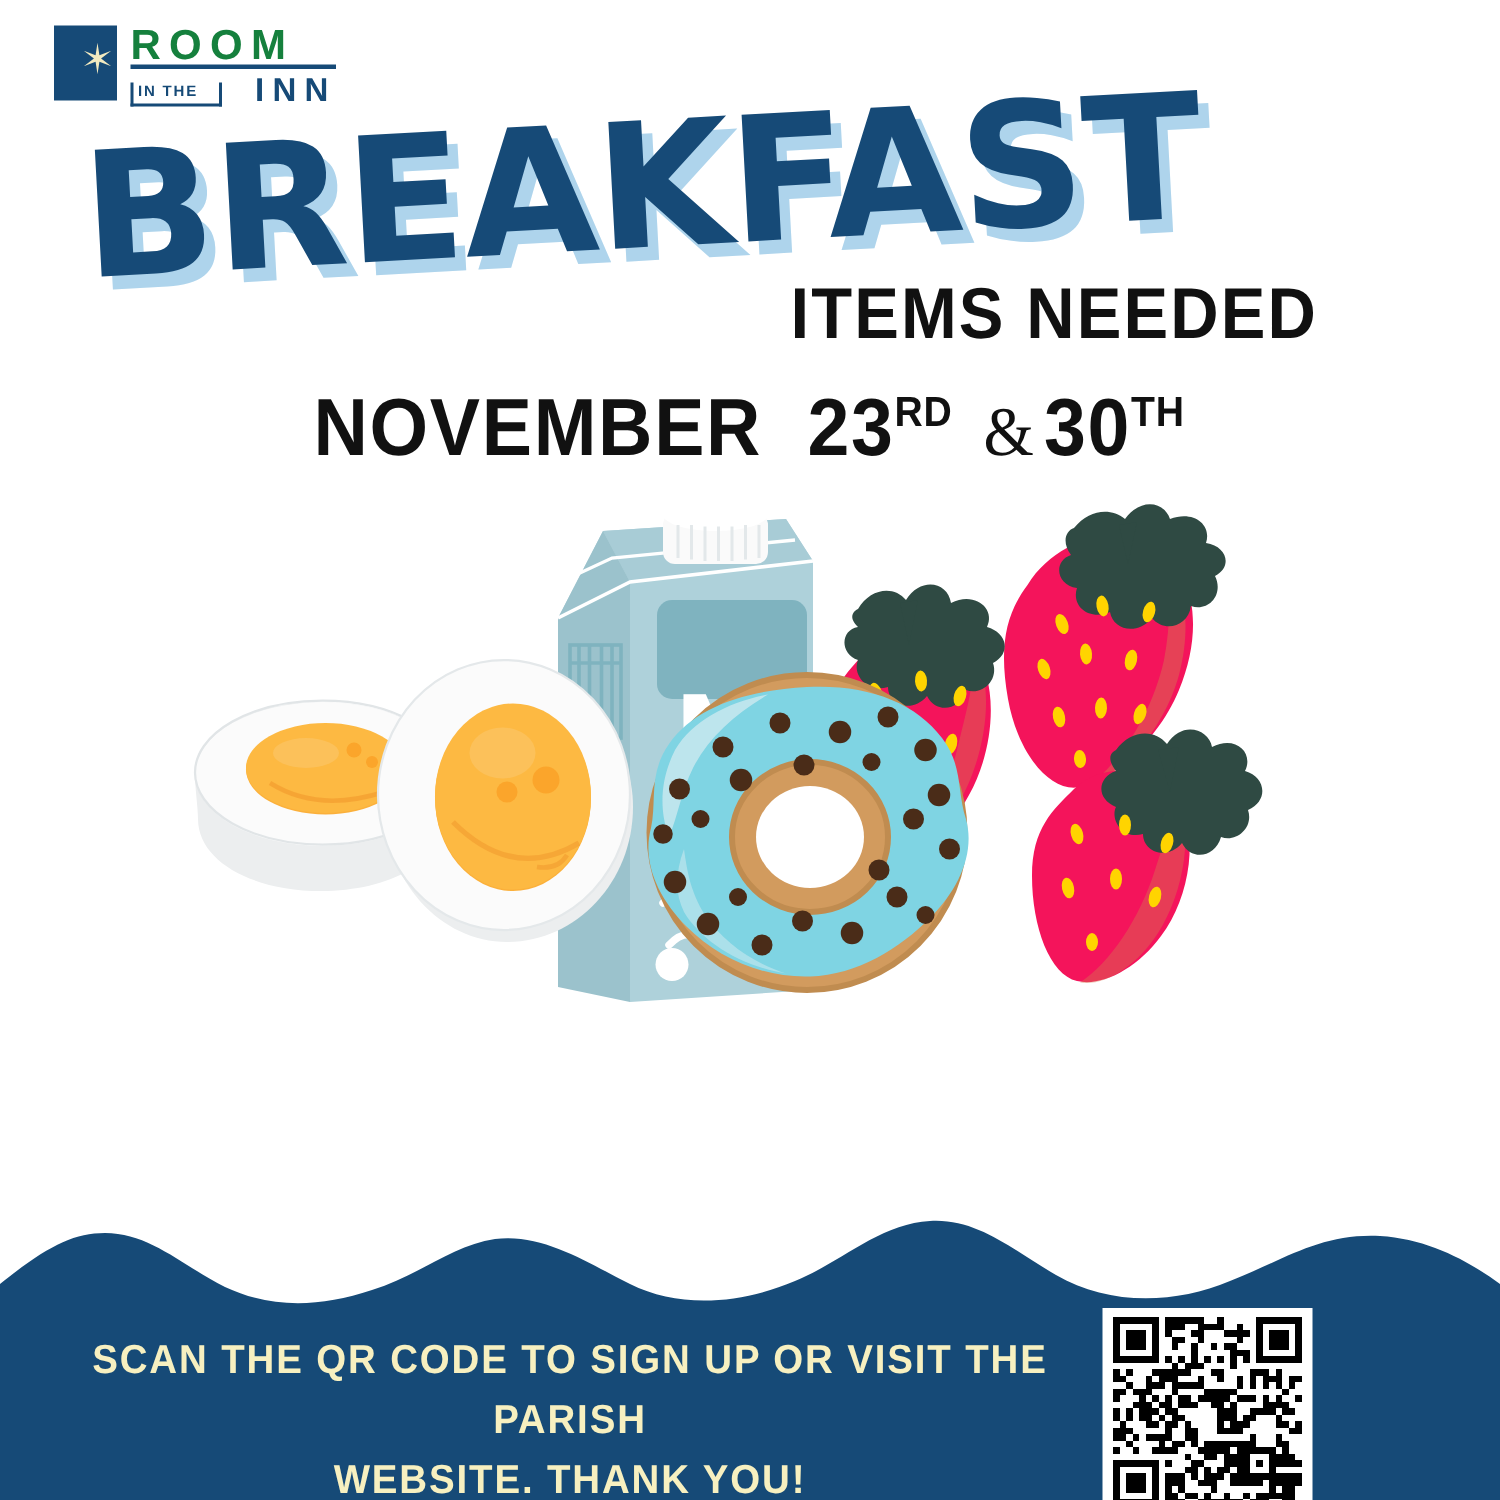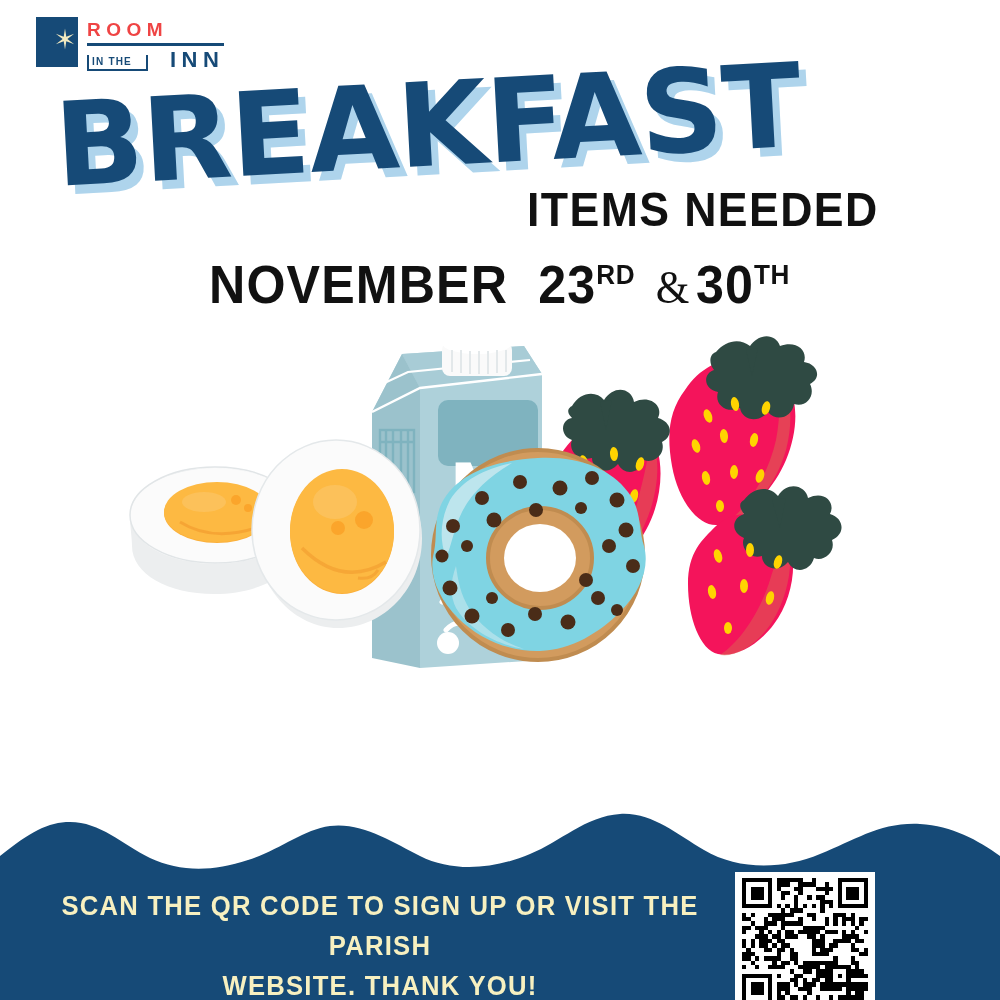--- a/index.html
+++ b/index.html
@@ -14,21 +14,21 @@
   .flyer{position:absolute;inset:0;background:#fff;overflow:hidden;}
 
   
   .logo{position:absolute;left:36px;top:17px;display:flex;align-items:flex-start;}
   .logo-mark{
     width:42px;height:50px;background:#164A77;position:relative;flex:0 0 auto;
   }
   .logo-star{position:absolute;right:2px;top:11px;width:22px;height:22px;}
   .logo-words{margin-left:9px;display:flex;flex-direction:column;}
   .logo-row1{
-    color:#ef4444;font-weight:700;font-size:19px;letter-spacing:5.5px;
+    color:#15803d;font-weight:700;font-size:28px;letter-spacing:5.5px;
     line-height:25px;font-family:"Liberation Sans",sans-serif;
     border-bottom:3px solid #164A77;padding-bottom:1px;
   }
   .logo-row2{display:flex;align-items:flex-end;margin-top:2px;}
   .logo-inthe{
     color:#164A77;font-weight:700;font-size:10px;letter-spacing:1.2px;
     line-height:12px;border:2px solid #164A77;border-top:none;
     padding:1px 14px 1px 3px;margin-right:22px;margin-bottom:1px;
   }
   .logo-inn{

